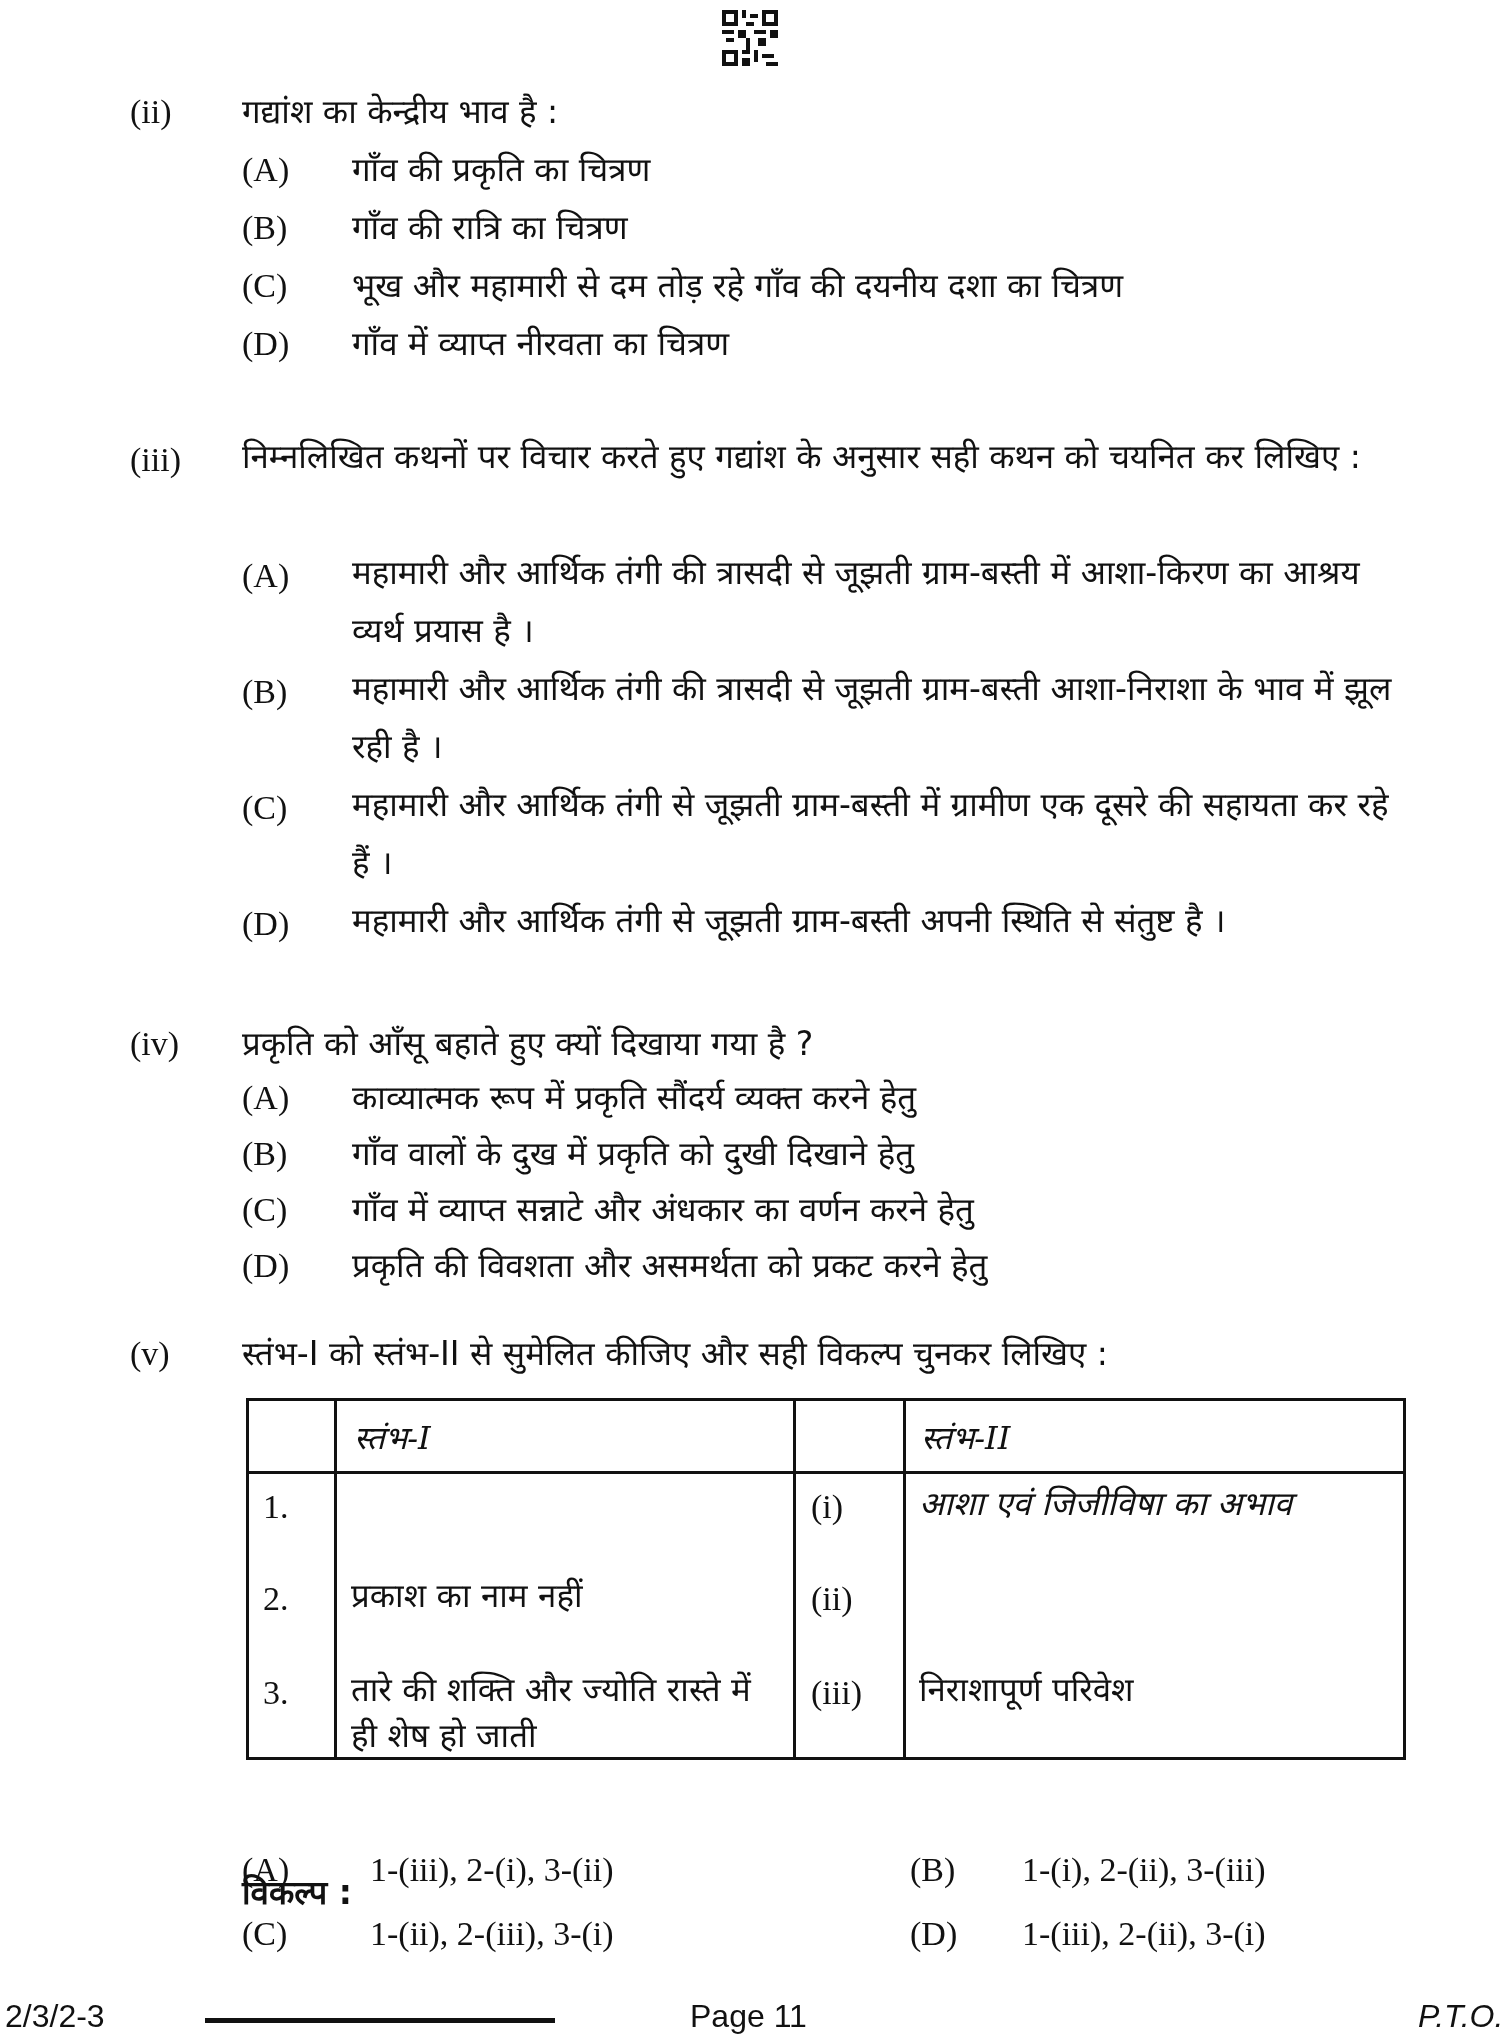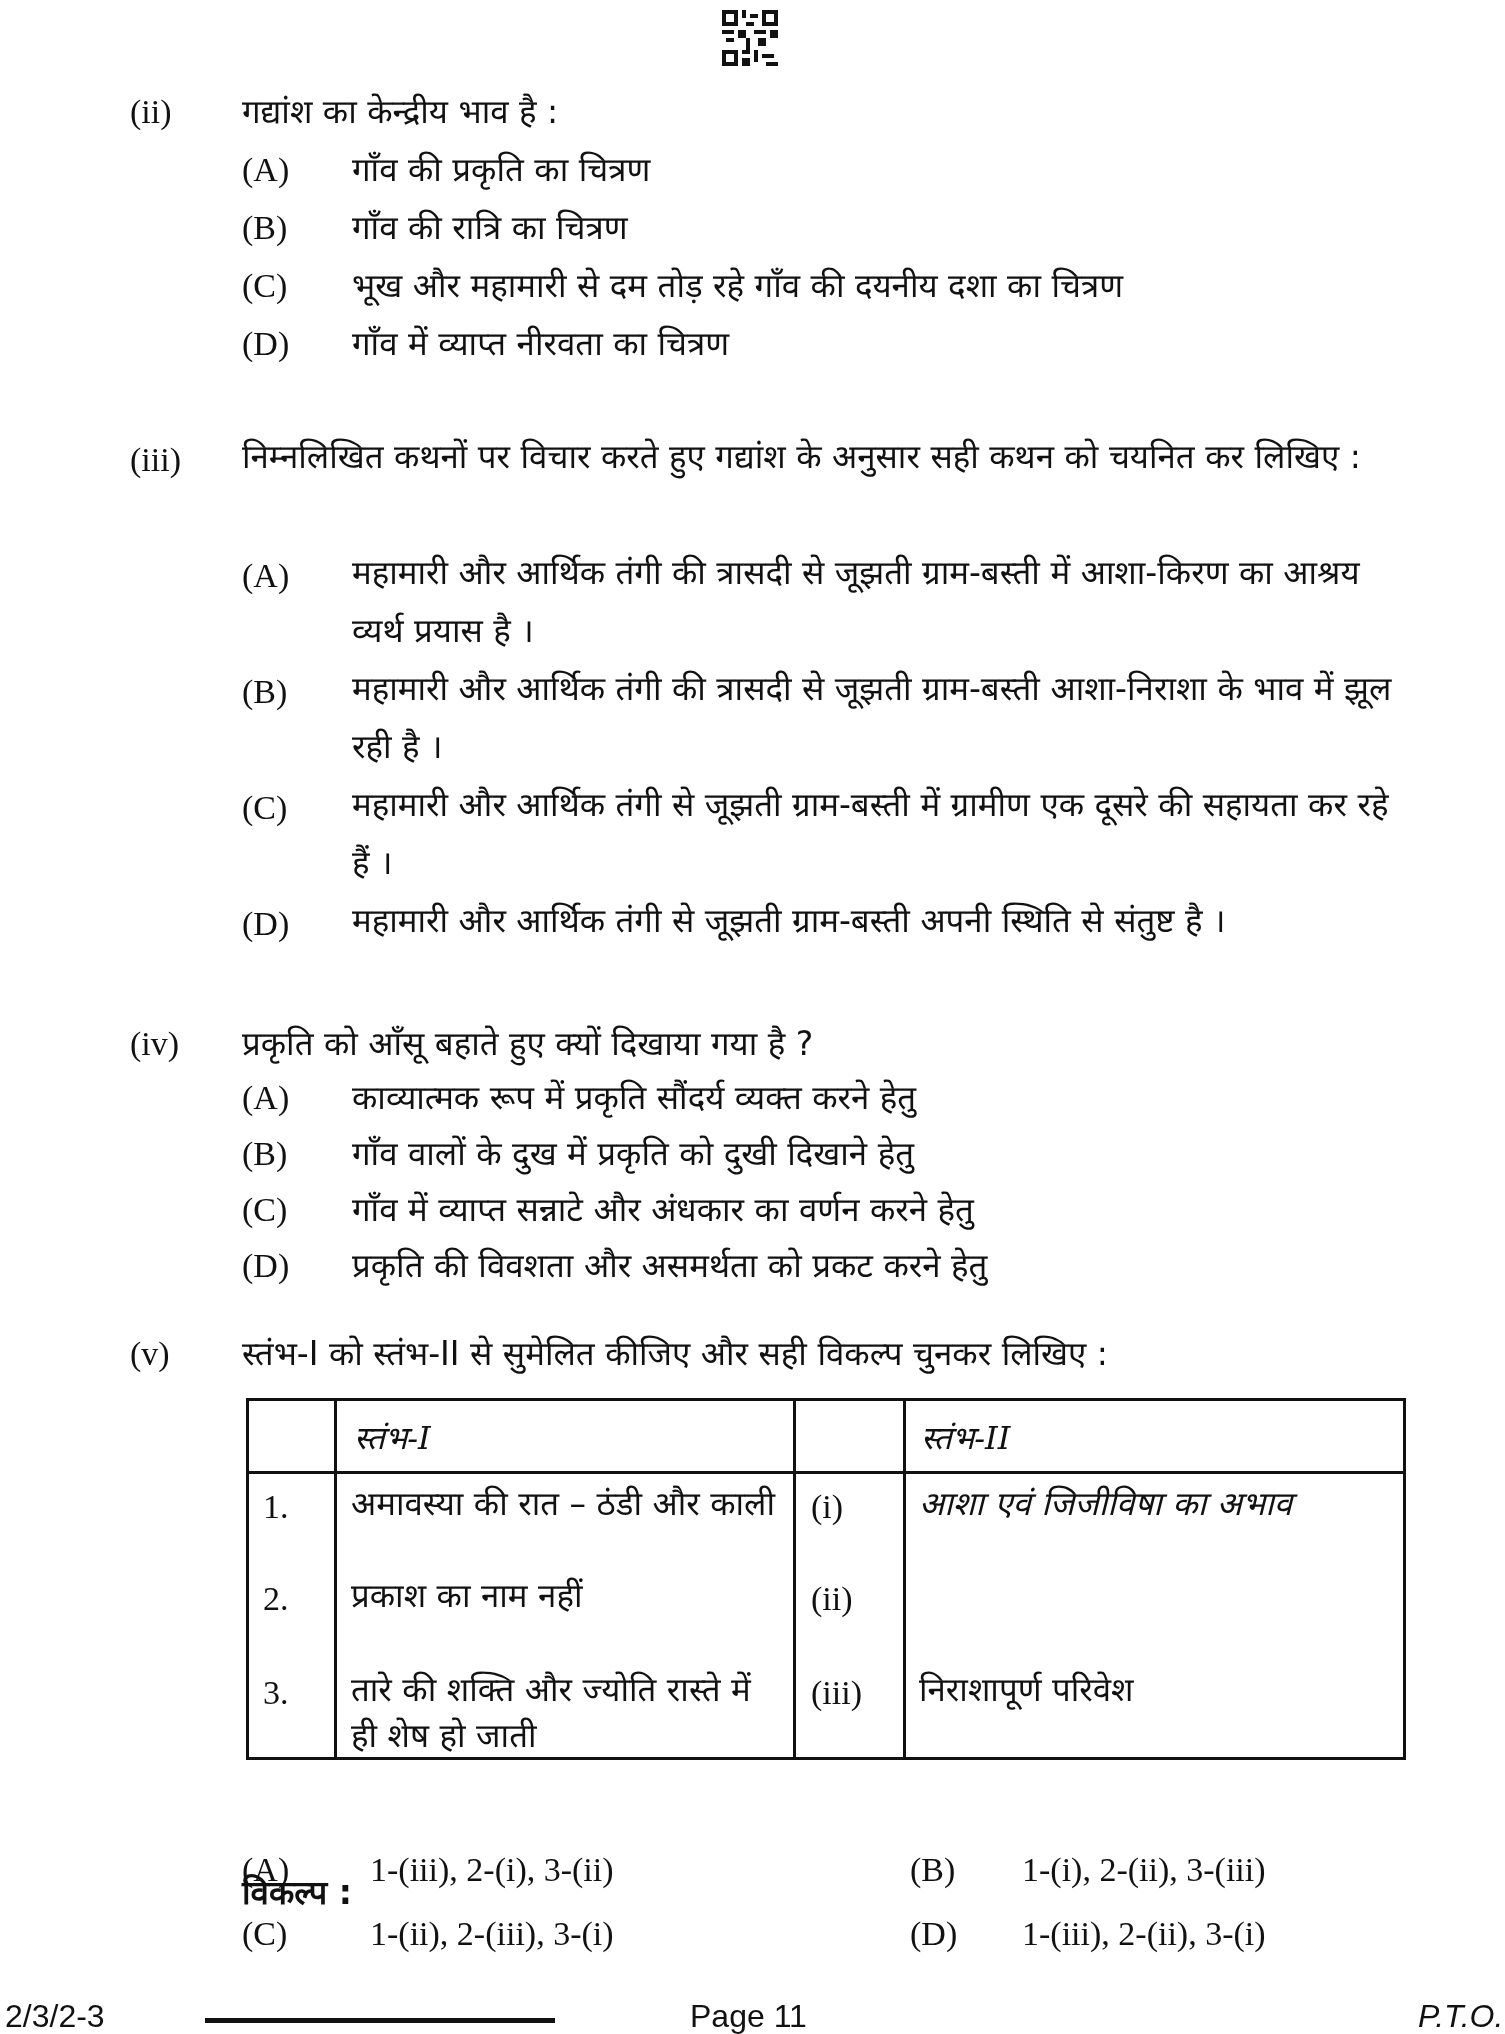--- a/index.html
+++ b/index.html
@@ -104,21 +104,20 @@
 <div class="match-table">
   <div class="mt-hline"></div>
   <div class="mt-vline" style="left:85px"></div>
   <div class="mt-vline" style="left:544px"></div>
   <div class="mt-vline" style="left:654px"></div>
 
   <span class="mt-cell mt-head" style="left:105px; top:14px">स्तंभ-I</span>
   <span class="mt-cell mt-head" style="left:672px; top:14px">स्तंभ-II</span>
 
   <span class="mt-cell roman" style="left:14px; top:86px">1.</span>
-  <div class="mt-cell deva" style="left:102px; top:80px; width:430px; white-space:normal; line-height:46px;">अमावस्या की रात – ठंडी और काली</div>
   <span class="mt-cell roman" style="left:562px; top:86px">(i)</span>
   <div class="mt-cell deva" style="left:670px; top:80px; width:470px; white-space:normal; line-height:46px;font-style:italic;">आशा एवं जिजीविषा का अभाव</div>
 
   <span class="mt-cell roman" style="left:14px; top:178px">2.</span>
   <div class="mt-cell deva" style="left:102px; top:172px; width:430px; white-space:normal; line-height:46px;">प्रकाश का नाम नहीं</div>
   <span class="mt-cell roman" style="left:562px; top:178px">(ii)</span>
 
   <span class="mt-cell roman" style="left:14px; top:272px">3.</span>
   <div class="mt-cell deva" style="left:102px; top:266px; width:430px; white-space:normal; line-height:46px;">तारे की शक्ति और ज्योति रास्ते में ही शेष हो जाती</div>
   <span class="mt-cell roman" style="left:562px; top:272px">(iii)</span>

